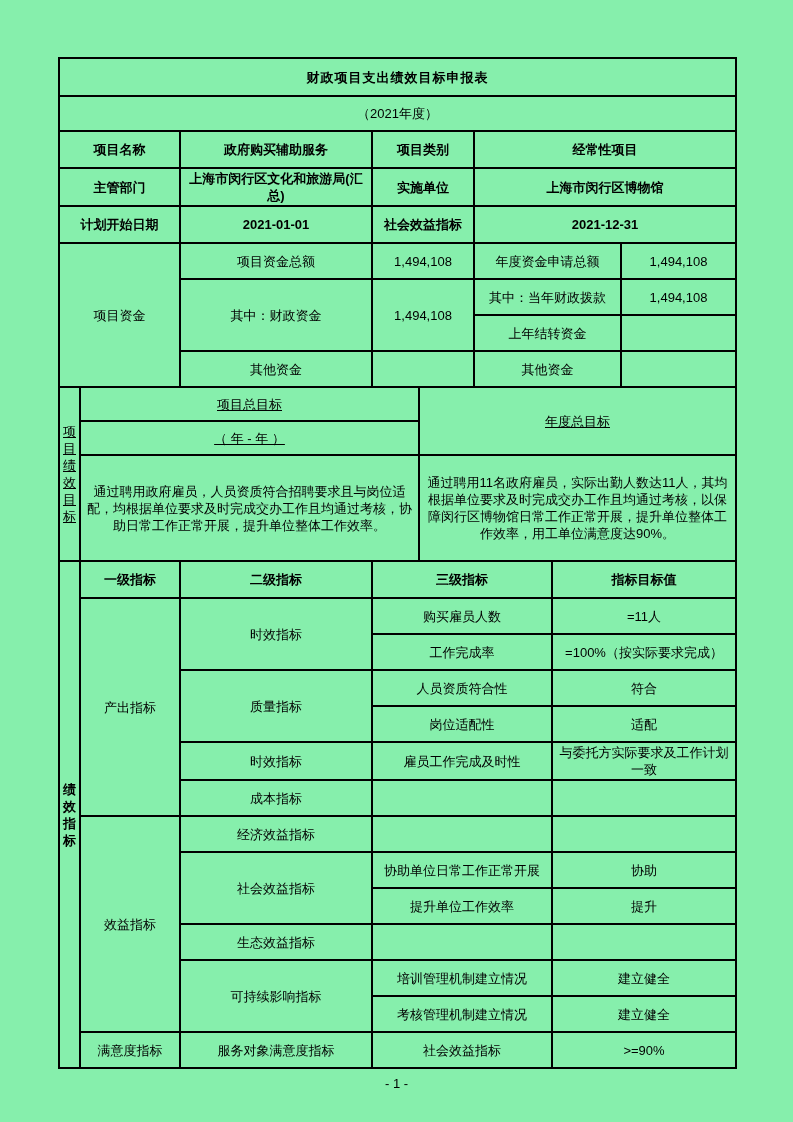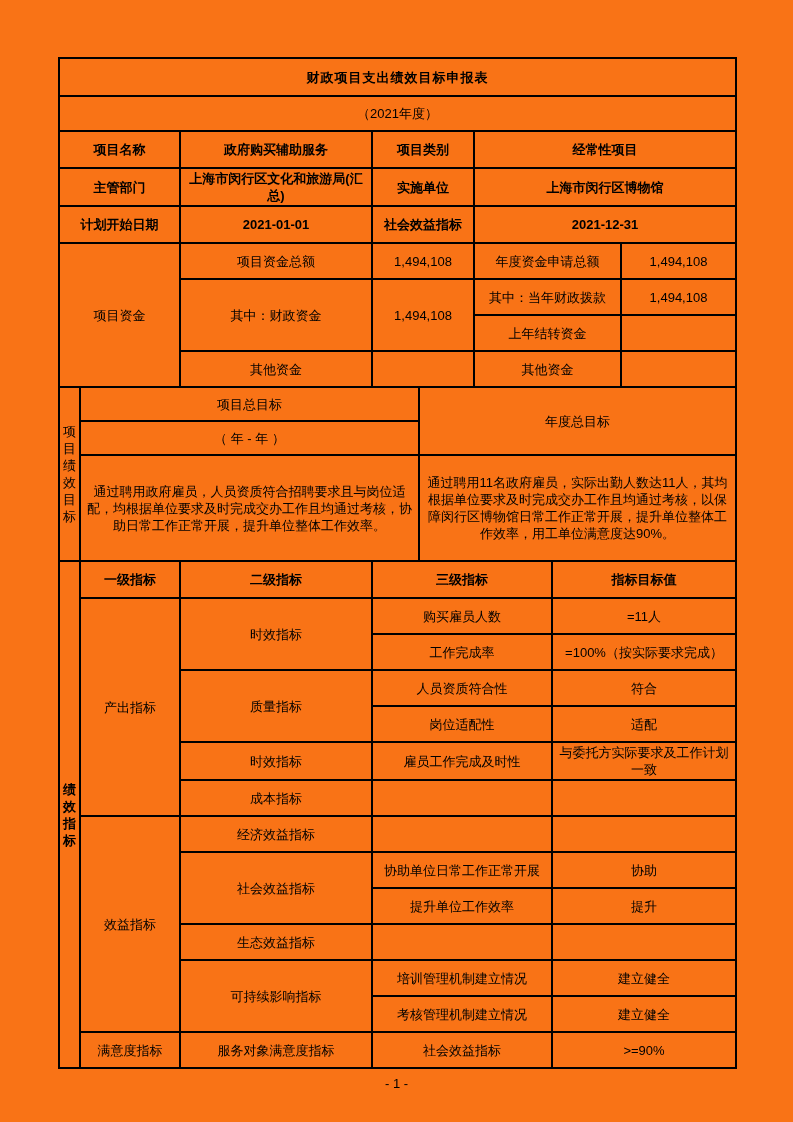--- a/index.html
+++ b/index.html
@@ -6,21 +6,21 @@
     margin: 0;
     padding: 0;
     background: #ffffff;
     color: #000000;
     font-family: "Liberation Sans", "DejaVu Sans", sans-serif;
   }
   .page {
     position: relative;
     width: 793px;
     height: 1122px;
-    background: #f97316;
+    background: #86efac;
     overflow: hidden;
   }
   .sheet {
     position: absolute;
     left: 58px;
     top: 57px;
   }
   table.form {
     border-collapse: collapse;
     table-layout: fixed;
@@ -38,21 +38,21 @@
   }
   td.title-cell {
     height: 34px;
     font-size: 17px;
     font-weight: bold;
     letter-spacing: 1px;
   }
   td.year-cell { height: 31px; margin-left: 28px; }
   tr.h33 td { height: 33px; font-weight: bold; }
   tr.h32 td { height: 32px; }
-  tr.h30 td { height: 30px; }
+  tr.h30 td { height: 30px; text-decoration: underline; }
   td.goal-text {
     height: 102px;
     text-align: left;
     vertical-align: top;
     padding: 2px 5px;
     line-height: 21px;
   }
   td.vcell { padding: 0; }
   .vlabel {
     width: 14px;

